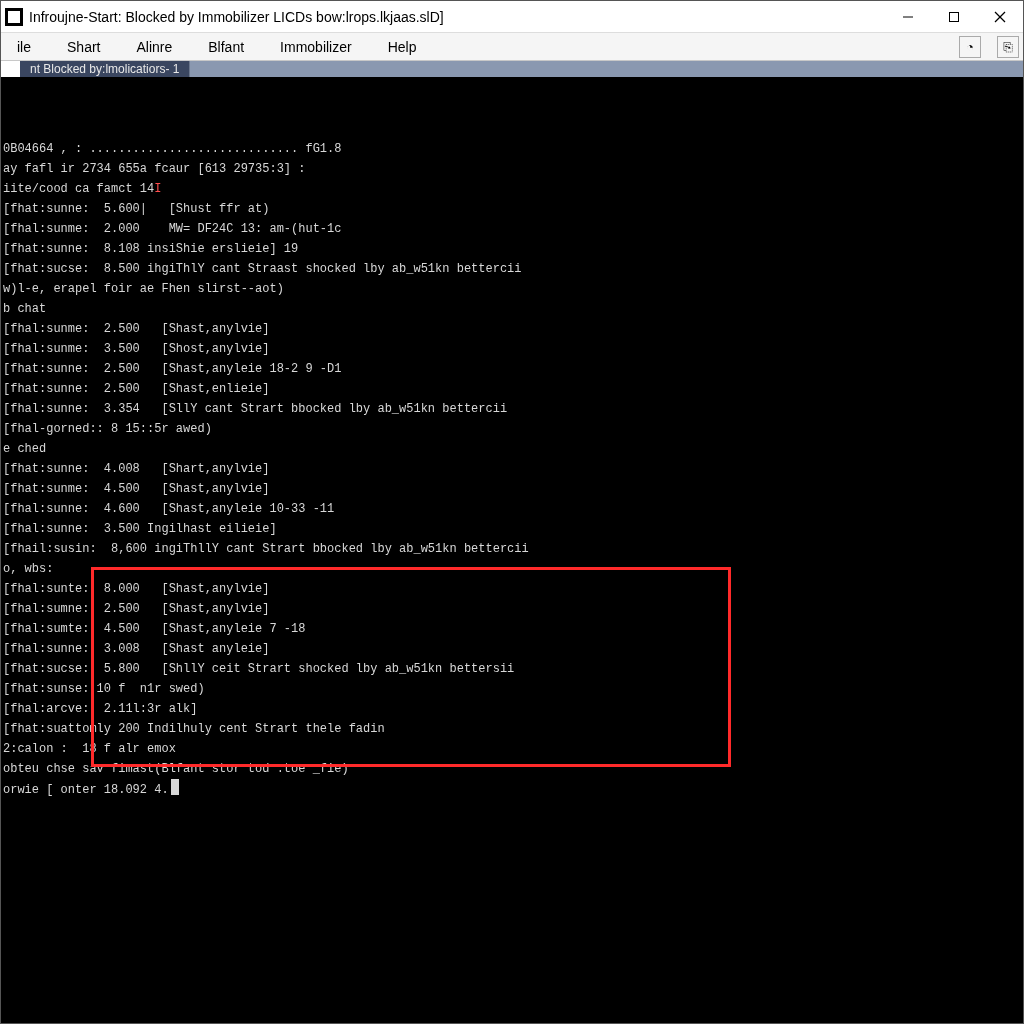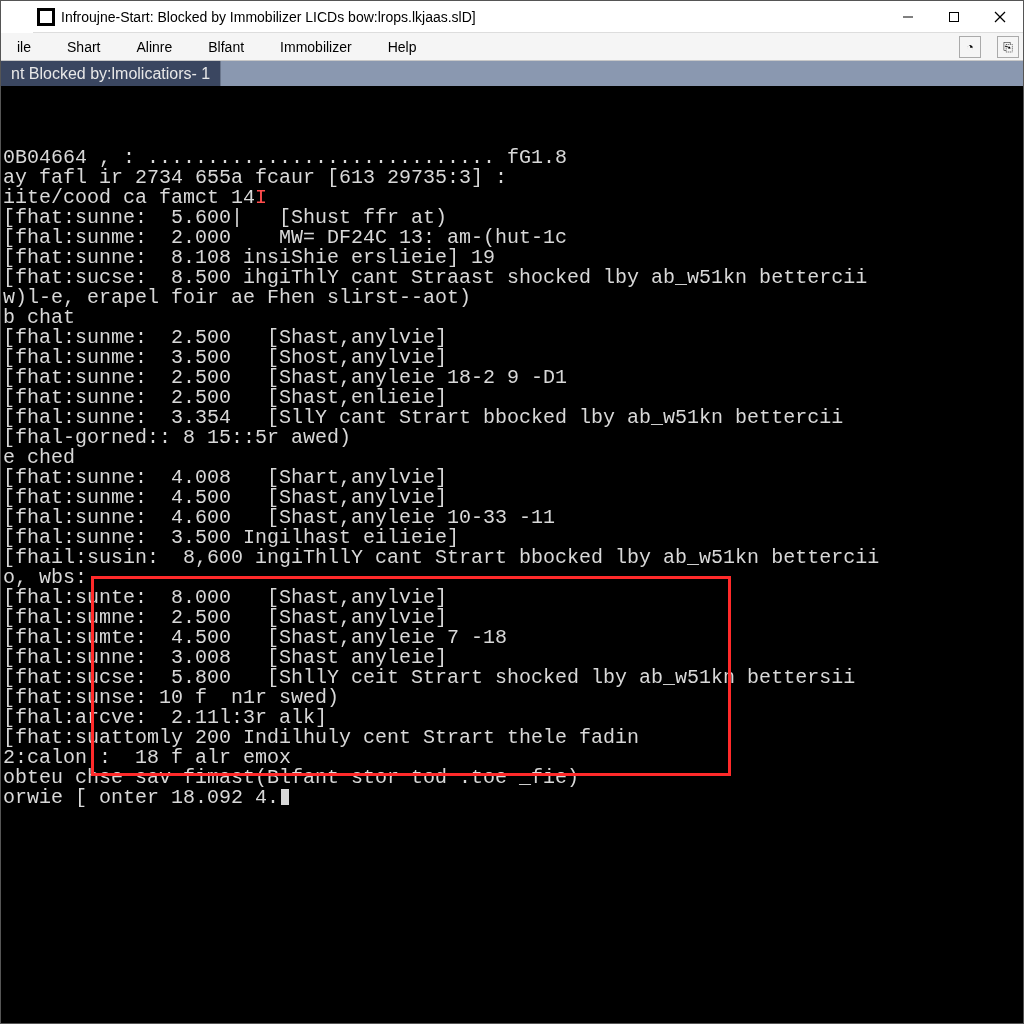--- a/index.html
+++ b/index.html
@@ -15,21 +15,20 @@
     display: flex; flex-direction: column;
     border: 1px solid #555;
   }
   
   .titlebar {
     height: 32px;
     background: #fff;
     display: flex; align-items: center;
     border-bottom: 1px solid #ddd;
     font-size: 14px;
-    margin-left: 32px;
   }
   .titlebar .app-icon {
     width: 18px; height: 18px;
     margin: 0 6px 0 4px;
     background: #000;
     display: inline-block;
     position: relative;
   }
   .titlebar .app-icon::after {
     content: ""; position: absolute;
@@ -69,39 +68,40 @@
   .menubar .menu-spacer { flex: 1; }
   .menubar .menu-icon {
     width: 22px; height: 22px;
     display: flex; align-items: center; justify-content: center;
     margin-left: 4px;
     border: 1px solid #aaa;
     font-size: 12px;
   }
   
   .tabstrip {
-    height: 25px;
+    height: 16px;
     background: #8a98b0;
     display: flex; align-items: stretch;
-    font-size: 16px;
+    font-size: 12px;
+    margin-left: 19px;
   }
   .tabstrip .tab {
     padding: 2px 10px;
     background: #3a4660;
     color: #e8e8e8;
     border-right: 1px solid #6a768c;
     display: flex; align-items: center;
   }
   
   .terminal {
     flex: 1;
     background: #000;
     color: #d8d8d8;
     font-family: "Consolas", "Courier New", monospace;
-    font-size: 20px;
+    font-size: 12px;
     line-height: 20px;
     padding: 2px 8px 2px 2px;
     white-space: pre;
     position: relative;
     overflow: hidden;
   }
   .terminal .line { white-space: pre; }
   .terminal .red { color: #ff4d4d; }
   .terminal .cursor {
     display: inline-block;

